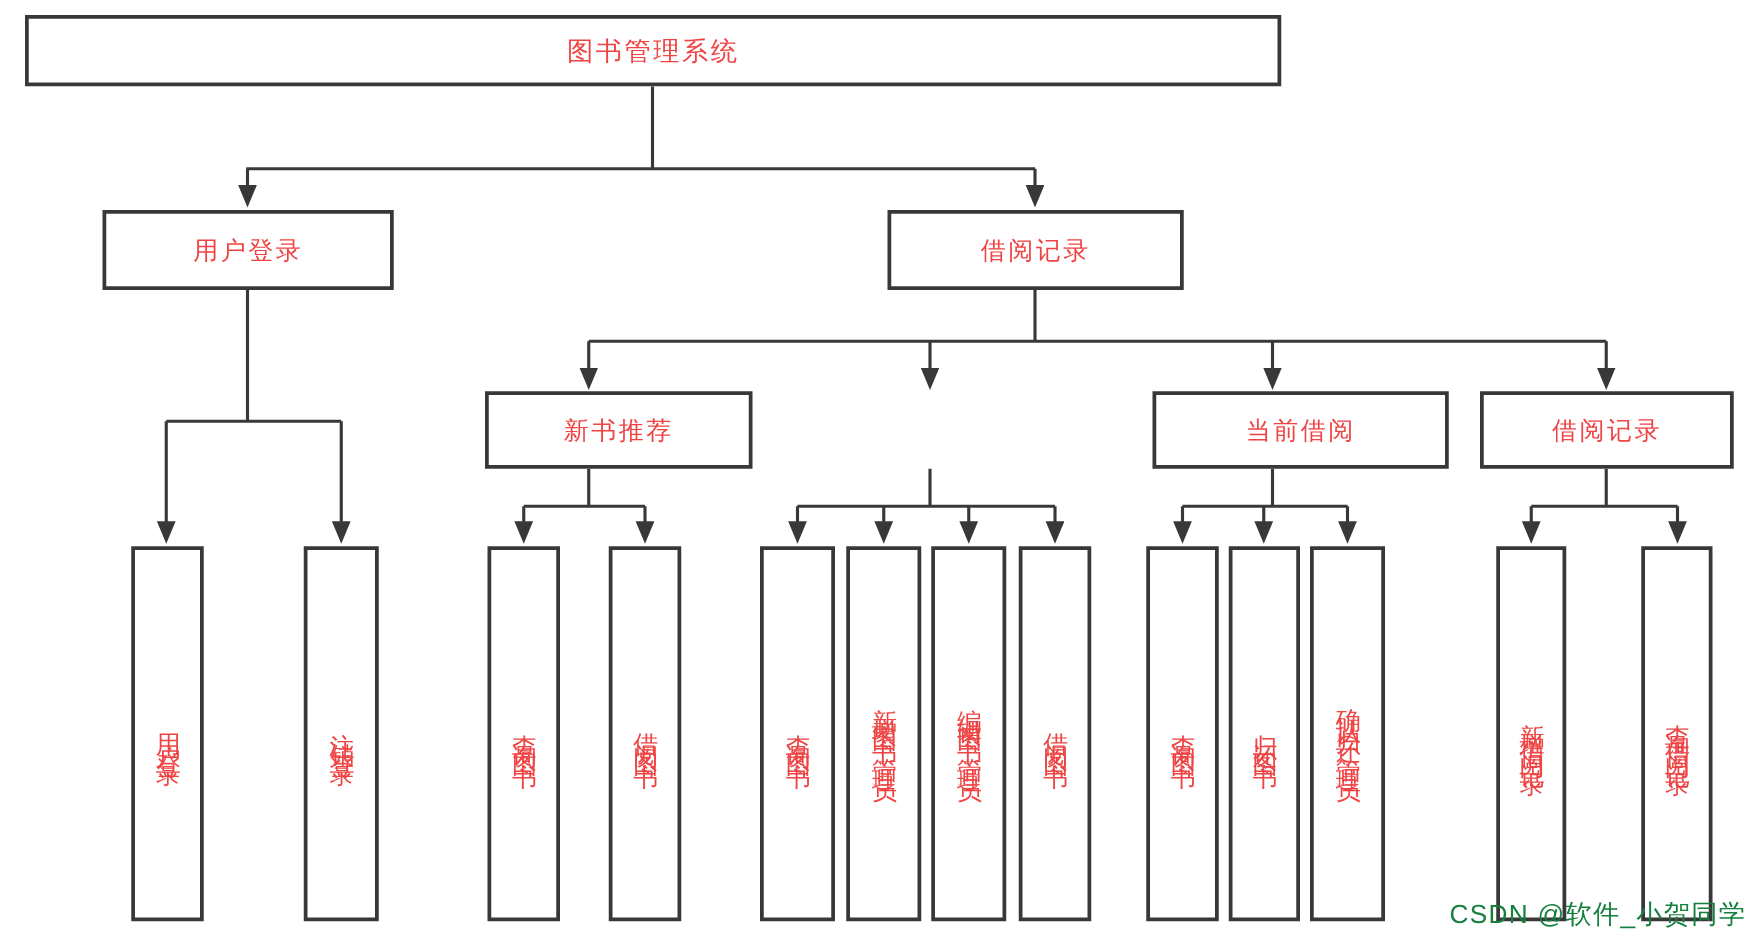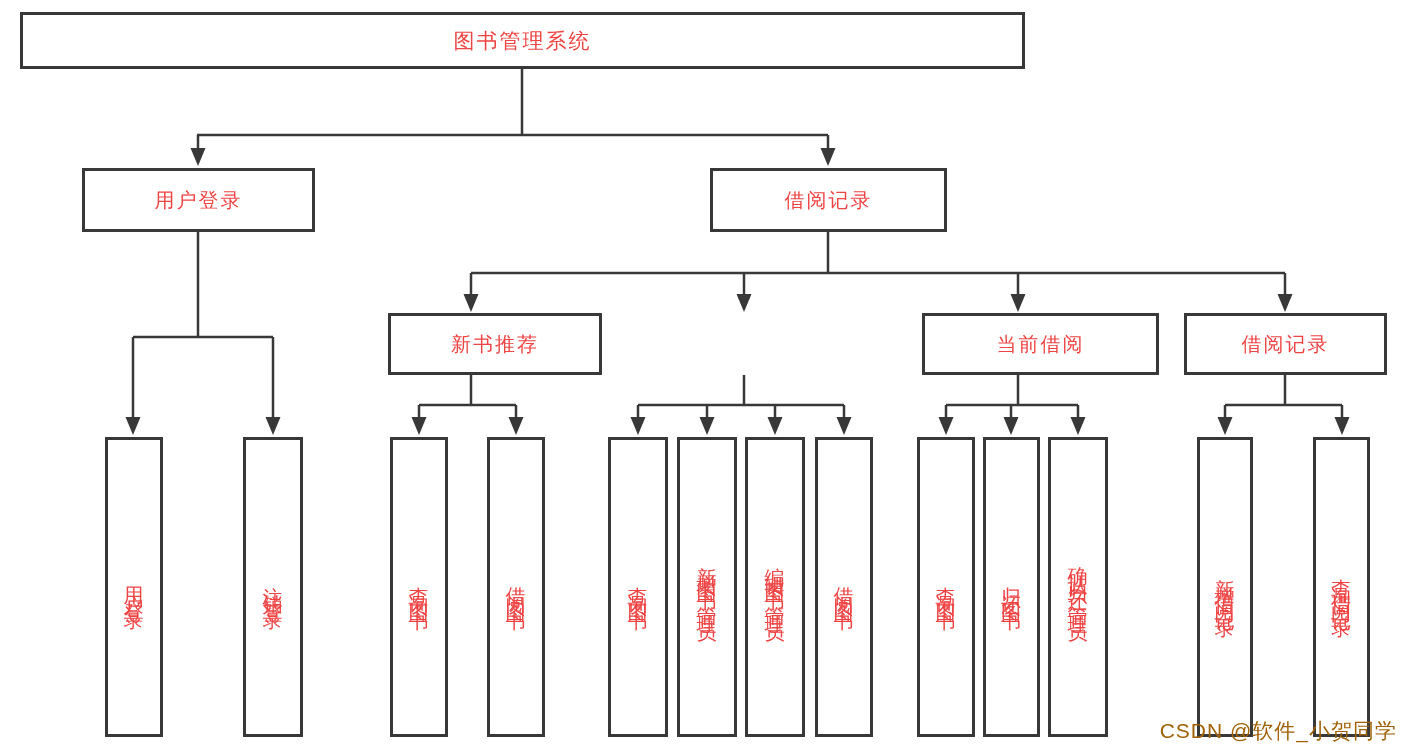--- a/index.html
+++ b/index.html
@@ -30,21 +30,21 @@
     writing-mode:vertical-rl;
     text-orientation:mixed;
     letter-spacing:8px;
     font-size:20px;
     line-height:1;
     white-space:nowrap;
   }
   .watermark{
     position:absolute;
     right:8px;bottom:2px;
-    color:#a16207;
+    color:#15803d;
     font-size:21px;
     letter-spacing:1px;
     z-index:5;
   }
 </style>
 </head>
 <body>
 
 <div class="canvas">
 

